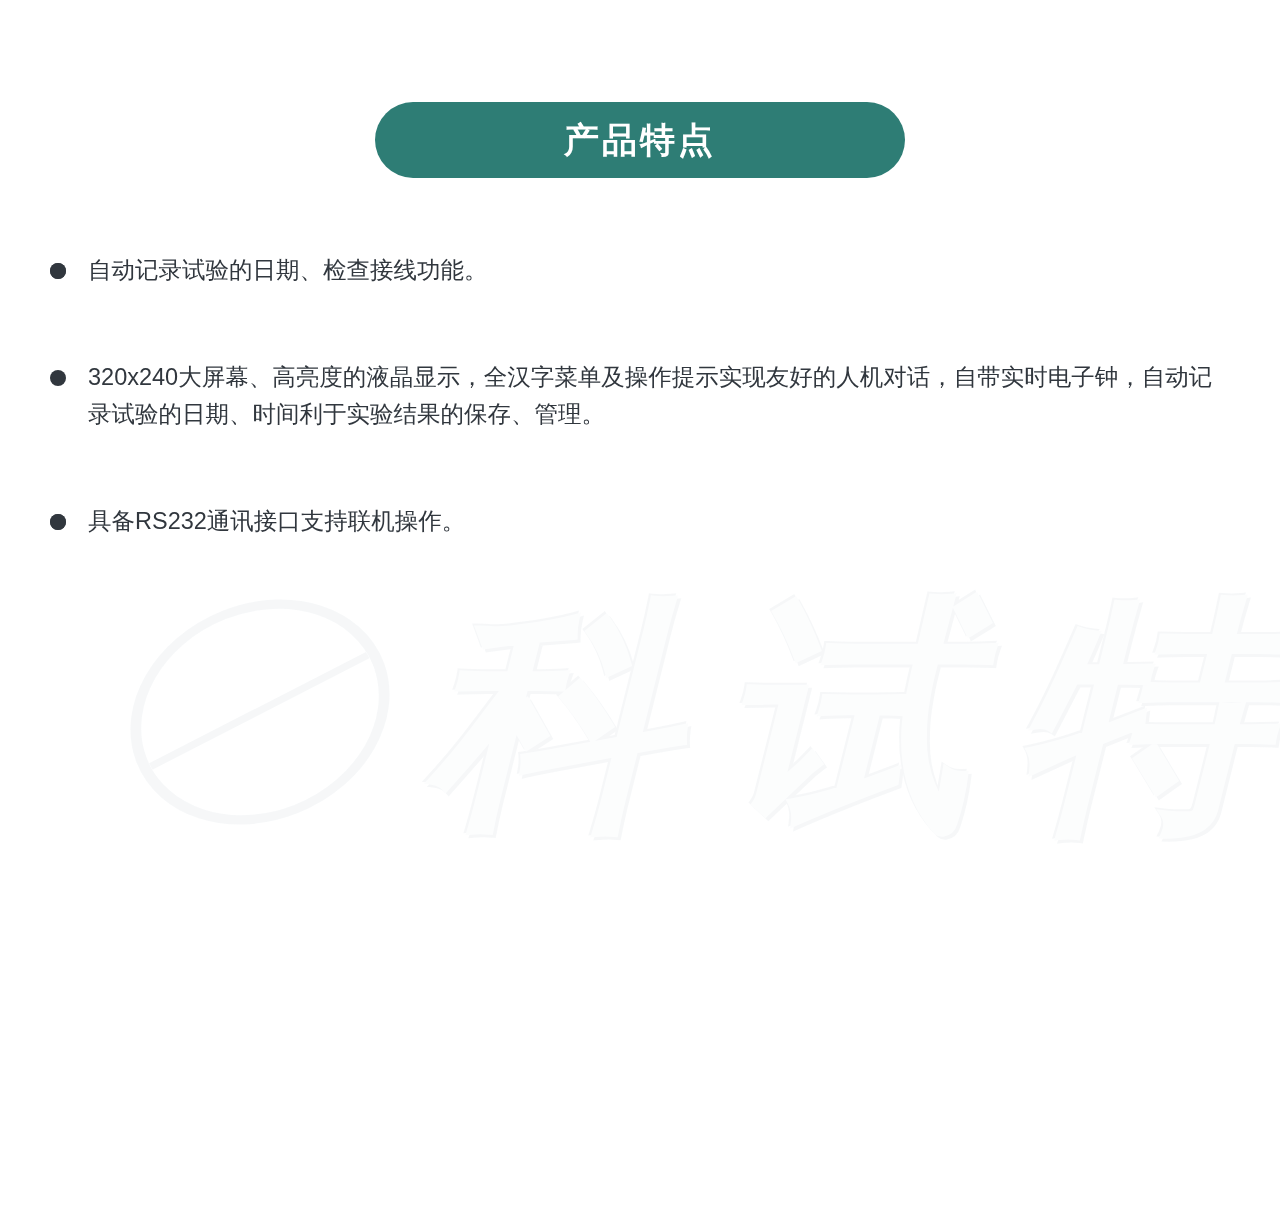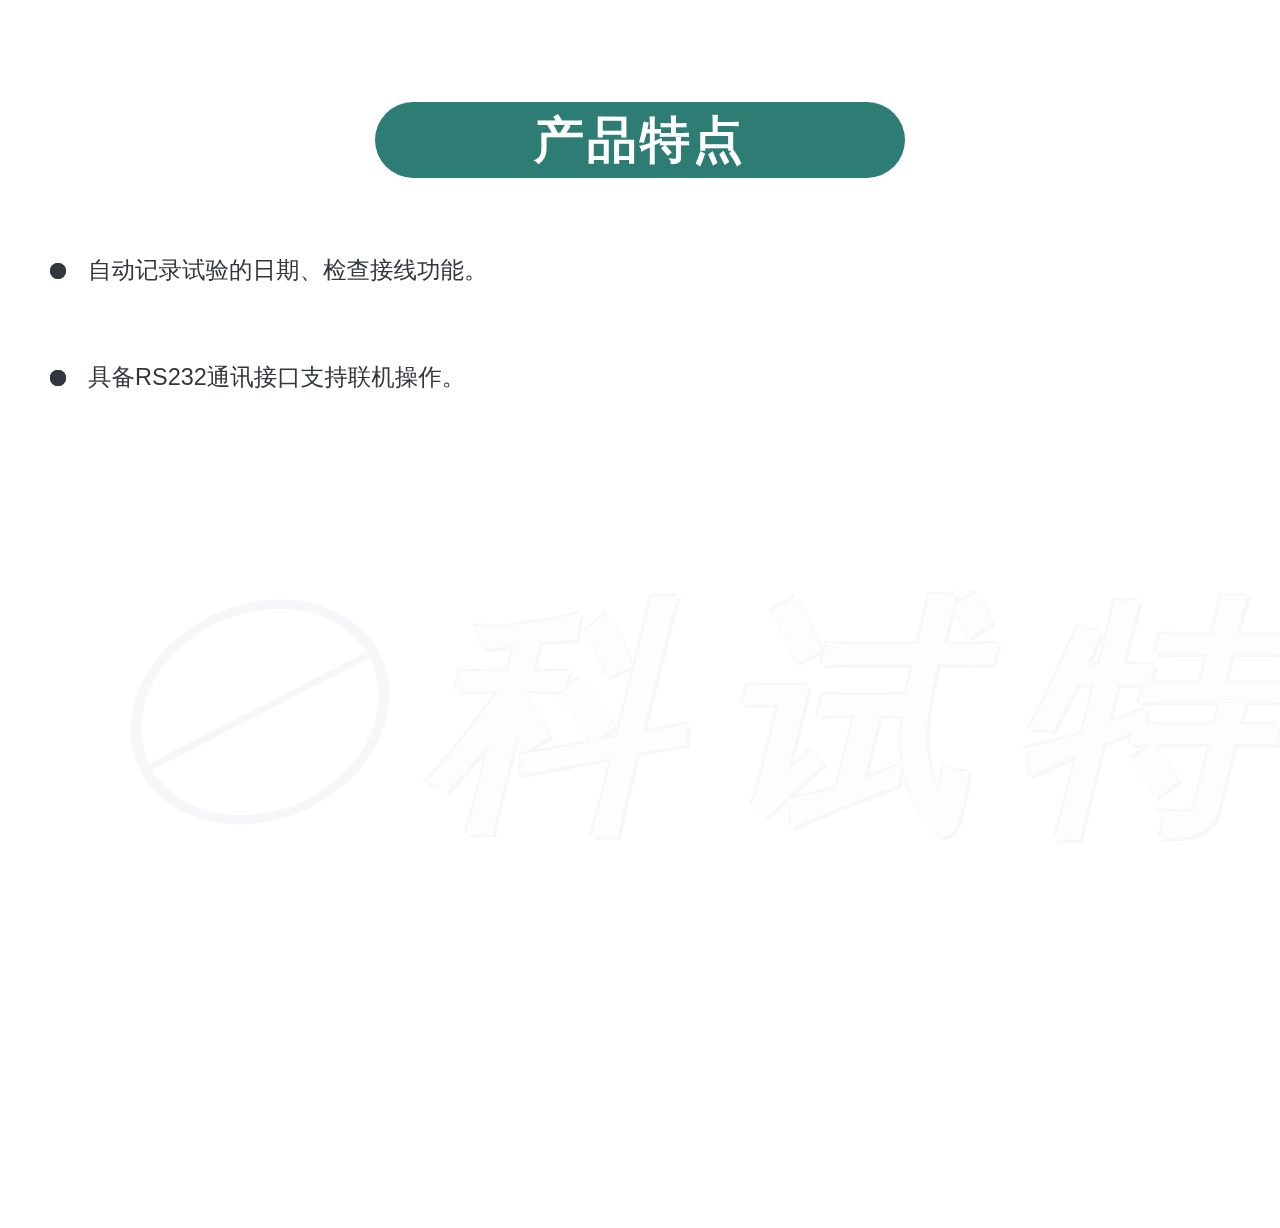--- a/index.html
+++ b/index.html
@@ -25,21 +25,21 @@
     background: var(--pill-color, #2E7D75);
     border-radius: 40px;
     display: flex;
     align-items: center;
     justify-content: center;
     position: relative;
     z-index: 2;
   }
   .title-pill .title-text {
     color: var(--title-text-color, #FFFFFF);
-    font-size: 50px;
+    font-size: 35px;
     font-weight: bold;
     letter-spacing: 3px;
   }
 
   
   .watermark {
     position: absolute;
     left: 140px;
     top: 592px;
     width: 1060px;
@@ -132,20 +132,21 @@
 
 
 
     <li class="feature">
       <span class="dot"></span>
       <span class="txt">自动记录试验的日期、检查接线功能。</span>
     </li>
 
     <li class="feature">
       <span class="dot"></span>
+      <span class="txt">320x240大屏幕、高亮度的液晶显示，全汉字菜单及操作提示实现友好的人机对话，自带实时电子钟，自动记录试验的日期、时间利于实验结果的保存、管理。</span>
     </li>
 
     <li class="feature">
       <span class="dot"></span>
     </li>
 
 
     <li class="feature">
       <span class="dot"></span>
       <span class="txt">具备RS232通讯接口支持联机操作。</span>

